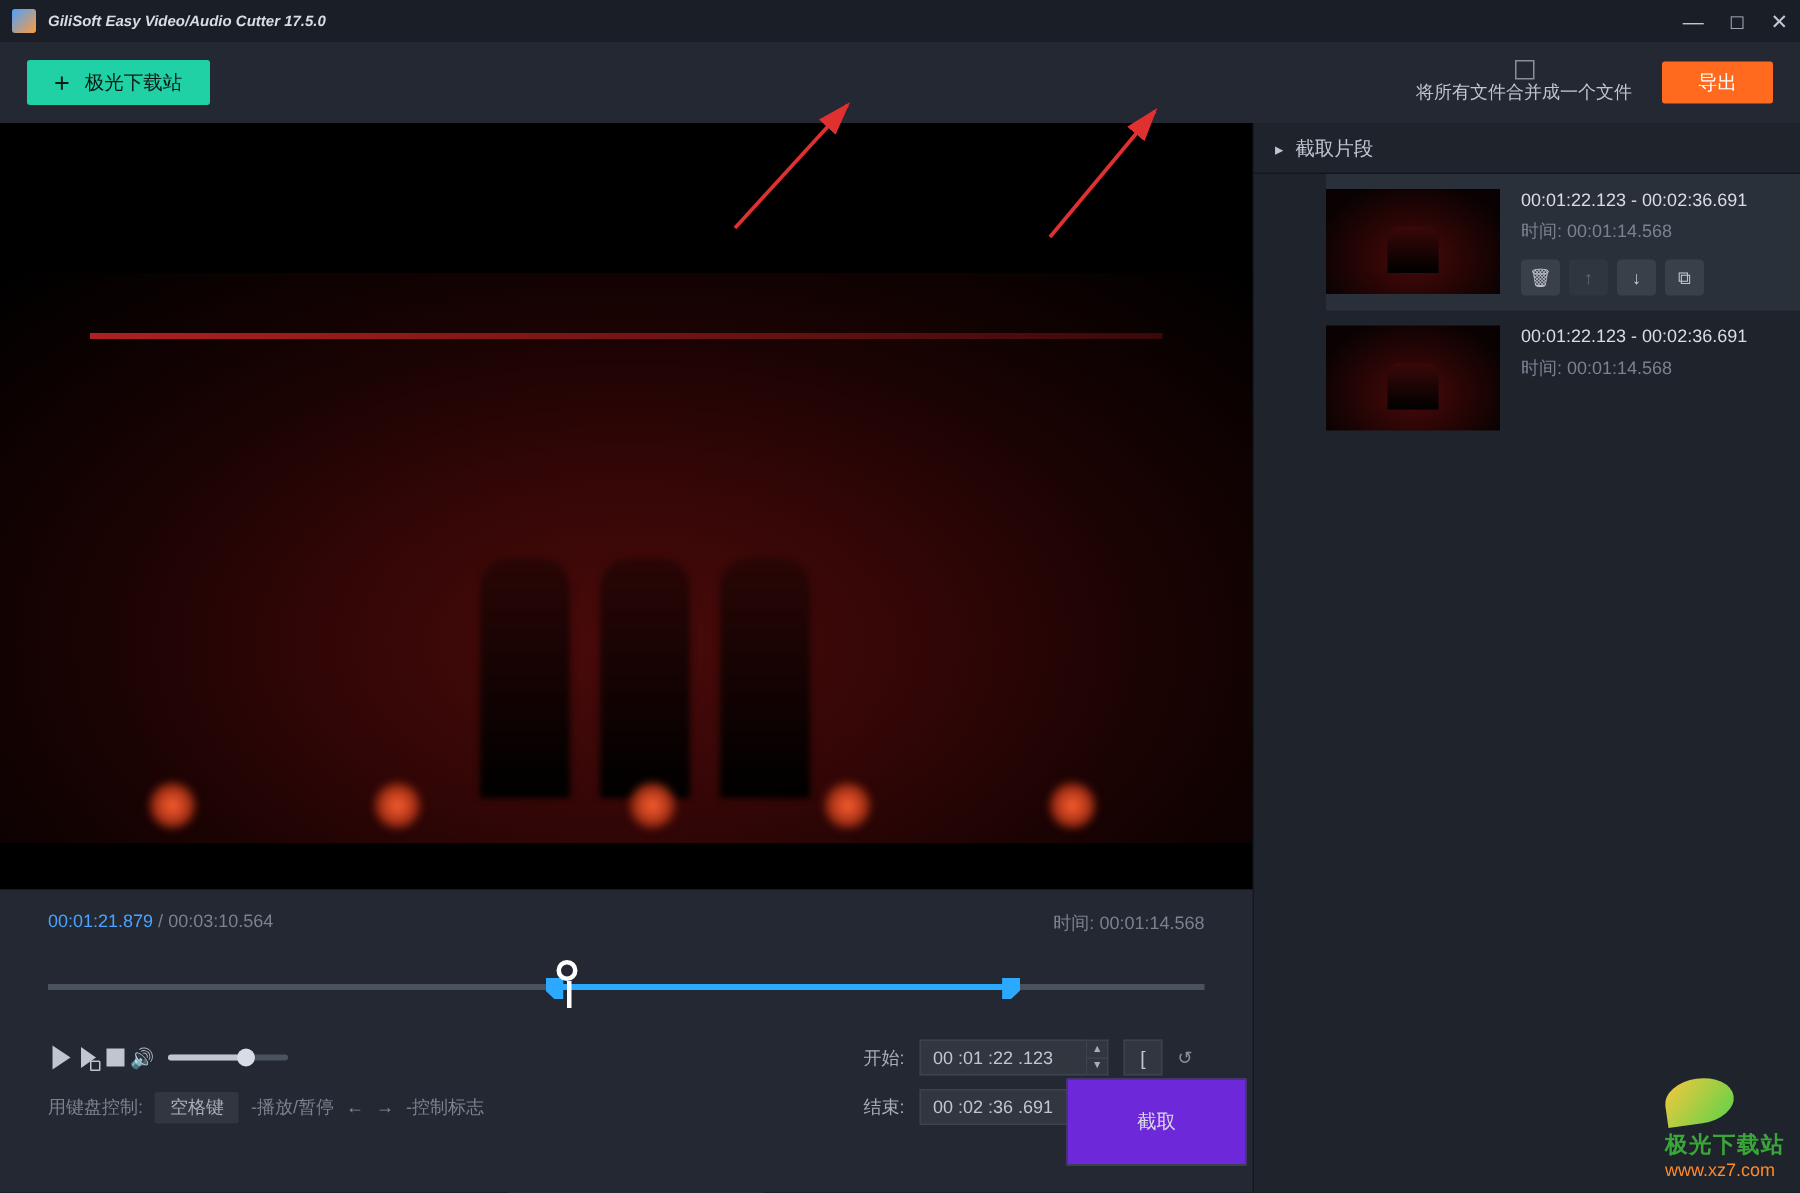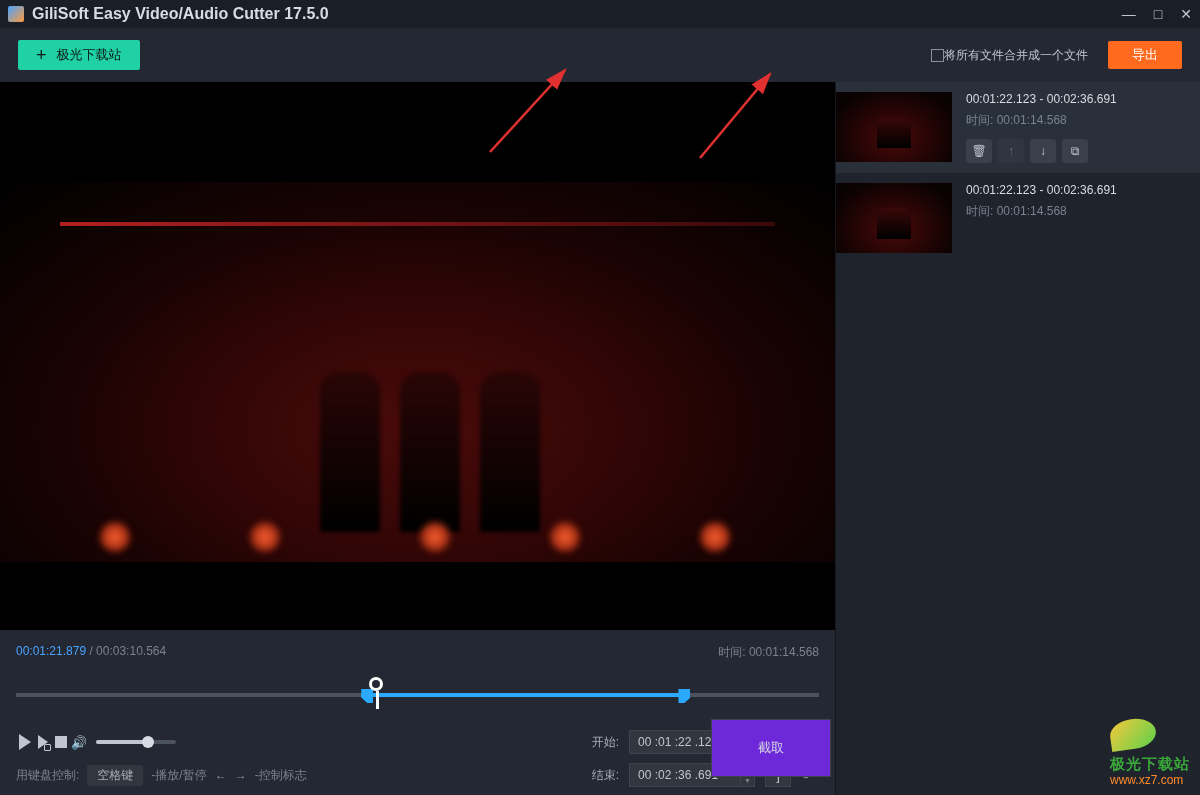--- a/index.html
+++ b/index.html
@@ -1,42 +1,42 @@
 <!DOCTYPE html>
 <html><head>
 <meta charset="utf-8">
 <style>
 * { margin: 0; padding: 0; box-sizing: border-box; font-family: "Microsoft YaHei", sans-serif; }
 body { background: #1a1e26; color: #a8aeb8; font-size: 12px; width: 1200px; height: 795px; overflow: hidden; position: relative; }
 
 .titlebar { height: 28px; background: #1a1e26; display: flex; align-items: center; padding: 0 8px; }
 .titlebar .logo { width: 16px; height: 16px; margin-right: 8px; background: linear-gradient(135deg,#4aa3ff,#ff9a3d); border-radius: 2px; position: relative; }
-.titlebar .title { color: #d8dce4; font-size: 16px; font-weight: bold; }
+.titlebar .title { color: #d8dce4; font-size: 10px; font-weight: bold; font-style: italic; }
 .titlebar .win-controls { margin-left: auto; display: flex; gap: 18px; color: #c0c6d0; }
 .titlebar .win-controls span { cursor: pointer; font-size: 14px; }
 
 .toolbar { height: 54px; background: #232832; display: flex; align-items: center; padding: 0 18px; }
 .btn-add { background: #1fd1a5; color: #0d1a16; height: 30px; padding: 0 18px; border: none; border-radius: 2px; font-size: 13px; display: flex; align-items: center; gap: 10px; cursor: pointer; }
 .btn-add .plus { font-size: 18px; line-height: 1; }
 .toolbar .spacer { flex: 1; }
-.merge-check { display: flex; align-items: center; gap: 0; color: #c0c6d0; margin-right: 20px; }
+.merge-check { display: flex; align-items: center; gap: 0; color: #c0c6d0; margin-right: 20px; flex-direction: column; }
 .merge-check .box { width: 13px; height: 13px; border: 1px solid #8a909a; background: #232832; }
 .btn-export { background: #ff6a1f; color: #fff; height: 28px; padding: 0 24px; border: none; border-radius: 2px; font-size: 13px; cursor: pointer; }
 
 .main { display: flex; height: calc(100% - 82px); }
 .left { width: 835px; display: flex; flex-direction: column; }
 .preview { flex: 1; background: #000; position: relative; overflow: hidden; }
 .preview .video-img { position:absolute; top:100px; left:0; right:0; height:380px; background: radial-gradient(ellipse at 50% 65%, #4a0a0a 0%, #320606 35%, #1a0303 60%, #000 100%); }
 .preview .video-img::before { content:""; position:absolute; top:40px; left:60px; right:60px; height:4px; background:linear-gradient(90deg, #b02020, #3a0808); }
 .silhouette { position:absolute; bottom:30px; width:60px; height:160px; background:linear-gradient(180deg,#2a0606,#000); border-radius:20px 20px 0 0; filter:blur(2px); }
 .s1{left:320px;} .s2{left:400px;} .s3{left:480px;}
 .glow { position:absolute; bottom:10px; width:30px; height:30px; background:radial-gradient(circle,#ff6030,#5a0a00); border-radius:50%; filter:blur(3px); }
 .g1{left:100px;} .g2{left:250px;} .g3{left:420px;} .g4{left:550px;} .g5{left:700px;}
 
-.controls { height: 165px; background: #232832; padding: 14px 16px 10px; position:relative; }
+.controls { height: 202px; background: #232832; padding: 14px 32px 10px; position:relative; }
 .time-row { display: flex; font-size: 12px; color: #7a8290; margin-bottom: 14px; }
 .time-row .cur { color: #4aa3ff; }
 .time-row .dur-lbl { margin-left: auto; }
 .timeline { position: relative; height: 40px; margin-bottom: 10px; }
 .track { position: absolute; top: 18px; left: 0; right: 0; height: 4px; background: #4a525e; }
 .track-sel { position: absolute; top: 18px; left: 43%; width: 40%; height: 4px; background: #2aa9ff; }
 .handle-l, .handle-r { position: absolute; top: 14px; width: 12px; height: 14px; background: #2aa9ff; }
 .handle-l { left: 43%; clip-path: polygon(0 0, 100% 0, 100% 100%, 50% 100%, 0 60%); }
 .handle-r { left: 82.5%; clip-path: polygon(0 0, 100% 0, 100% 60%, 50% 100%, 0 100%); }
 .playhead { position: absolute; top: 2px; left: 44%; width: 14px; height: 14px; border: 3px solid #fff; background: #232832; border-radius: 50%; }
@@ -66,21 +66,21 @@
 
 .kb-row { display:flex; align-items:center; gap:8px; font-size:12px; color:#7a8290; margin-top:4px; }
 .kb-key { background:#31363f; padding:2px 10px; border-radius:2px; color:#a8aeb8; }
 .kb-arrow { color:#8a909a; }
 
 .btn-cut { position:absolute; right:4px; bottom:18px; width:120px; height:58px; background:#6d28d9; border:1px solid #3d434d; color:#d8dce4; font-size:13px; cursor:pointer; }
 
 .right { flex: 1; background: #1e232c; border-left:1px solid #14171d; }
 .seg-header { height: 34px; display: flex; align-items: center; padding: 0 14px; color:#c0c6d0; gap:8px; font-size:13px; border-bottom:1px solid #14171d; }
 .seg-header .chev::before { content:"▸"; font-size:11px; }
-.seg-item { display:flex; padding:10px 0; gap:14px; }
+.seg-item { display:flex; padding:10px 0; gap:14px;margin-left:48px; }
 .seg-item.sel { background:#2a303a; }
 .thumb { width:116px; height:70px; background: radial-gradient(ellipse at 50% 65%, #4a0a0a 0%, #2a0505 40%, #0a0202 80%); position:relative; flex-shrink:0; }
 .thumb::before { content:""; position:absolute; left:35%; right:35%; top:35%; bottom:20%; background:linear-gradient(180deg,#3a0808,#000); border-radius:8px 8px 0 0; }
 .seg-info { display:flex; flex-direction:column; gap:6px; font-size:12px; }
 .seg-range { color:#d8dce4; }
 .seg-dur { color:#7a8290; }
 .seg-actions { display:flex; gap:6px; margin-top:4px; }
 .mini-btn { width:26px; height:24px; background:#3a404a; border-radius:3px; display:flex; align-items:center; justify-content:center; color:#c0c6d0; font-size:12px; cursor:pointer; }
 .mini-btn.dis { opacity:.4; cursor:default; }
 
@@ -211,20 +211,24 @@
           <div class="bracket-btn">]</div>
           <div class="reset-ico">↺</div>
         </div>
       </div>
 
       <button class="btn-cut"><span>截取</span></button>
     </div>
   </div>
 
   <div class="right">
+    <div class="seg-header">
+      <span class="chev"></span>
+      <span>截取片段</span>
+    </div>
     <div class="seg-item sel">
       <div class="thumb"></div>
       <div class="seg-info">
         <div class="seg-range">00:01:22.123 - 00:02:36.691</div>
         <div class="seg-dur"><span>时间:</span> <span>00:01:14.568</span></div>
         <div class="seg-actions">
           <div class="mini-btn">🗑</div>
           <div class="mini-btn dis">↑</div>
           <div class="mini-btn">↓</div>
           <div class="mini-btn">⧉</div>

